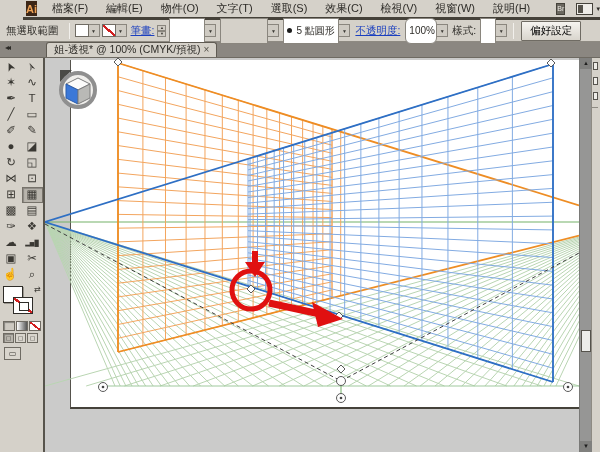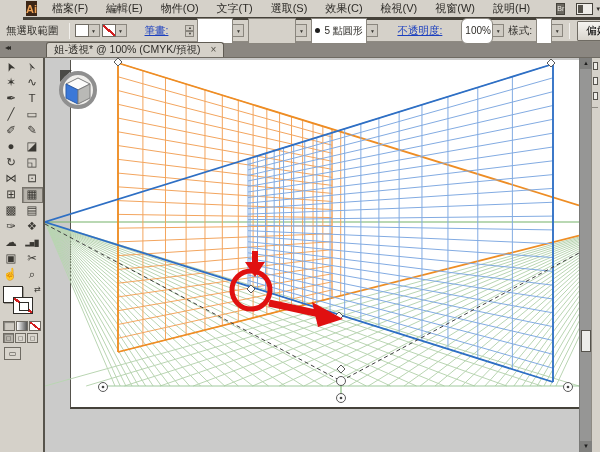--- a/index.html
+++ b/index.html
@@ -23,37 +23,37 @@
   .controlbar{height:22px;background:#d5d1c9;border-bottom:1px solid #8e8a82;
               display:flex;align-items:center;font-size:10.5px;padding:0 2px;white-space:nowrap;}
   .cb-sep{width:1px;height:16px;background:#a7a39b;border-right:1px solid #f2f0ec;margin:0 4px;}
   .status-label{font-size:10.5px;padding:0 6px 0 4px;}
   .swatch-dd{display:flex;align-items:center;margin:0 1px;}
   .swatch{width:14px;height:13px;background:#fff;border:1px solid #6f6b63;position:relative;}
   .swatch.none::after{content:"";position:absolute;inset:0;
       background:linear-gradient(to top right,transparent 43%,#d21f1f 43%,#d21f1f 57%,transparent 57%);}
   .dd-btn{width:11px;height:13px;background:#cfcbc3;border:1px solid #8a867e;border-left:0;
           font-size:5px;display:flex;align-items:center;justify-content:center;color:#3a3833;}
-  .link{color:#1b3fbf;text-decoration:underline;margin:0 17px;}
+  .link{color:#1b3fbf;text-decoration:underline;margin:0 3px;}
   .stepper{display:flex;flex-direction:column;margin-right:1px;}
   .stepper span{width:9px;height:6px;background:#cfcbc3;border:1px solid #8a867e;font-size:4px;
                 line-height:4px;text-align:center;color:#3a3833;}
   .dd{display:flex;align-items:center;margin:0 2px;}
   .dd-val{height:15px;background:#fff;border:1px solid #8a867e;display:flex;align-items:center;
           padding:12px 3px;font-size:10px;}
   .dd-val.gray{background:#d5d1c9;}
   .brush-dot{width:5px;height:5px;border-radius:50%;background:#1c1c1c;margin-right:4px;}
   .cb-btn{border:1px solid #6f6b63;background:linear-gradient(#f6f4f0,#d9d5cd);
           padding:2px 8px;font-size:10.5px;margin:0 3px;border-radius:1px;}
   
   .tabbar{height:16px;background:#8b8781;display:flex;align-items:flex-end;
           border-bottom:1px solid #6e6a62;}
   .collapse{width:44px;color:#2e2c28;font-size:8px;letter-spacing:-2px;padding:0 0 5px 5px;}
   .tab{background:#d5d1c9;border:1px solid #5f5b53;border-bottom:0;height:15px;
-       display:flex;align-items:center;gap:10px;padding:0 7px;font-size:10.5px;
+       display:flex;align-items:center;gap:3px;padding:0 7px;font-size:10.5px;
        border-radius:3px 3px 0 0;margin-left:2px;}
   .tab-close{color:#55524a;font-size:10px;line-height:10px;}
   
   .main{position:absolute;left:0;top:58px;width:600px;height:394px;display:flex;}
   .toolbar{width:45px;background:#d5d1c9;border-right:2px solid #57544c;flex:none;
            padding-top:1px;}
   .toolgrid{display:grid;grid-template-columns:21px 21px;justify-content:center;}
   .tool{height:16px;display:flex;align-items:center;justify-content:center;font-size:11.5px;
         color:#3a3833;}
   .tool span{display:inline-block;line-height:1;}

